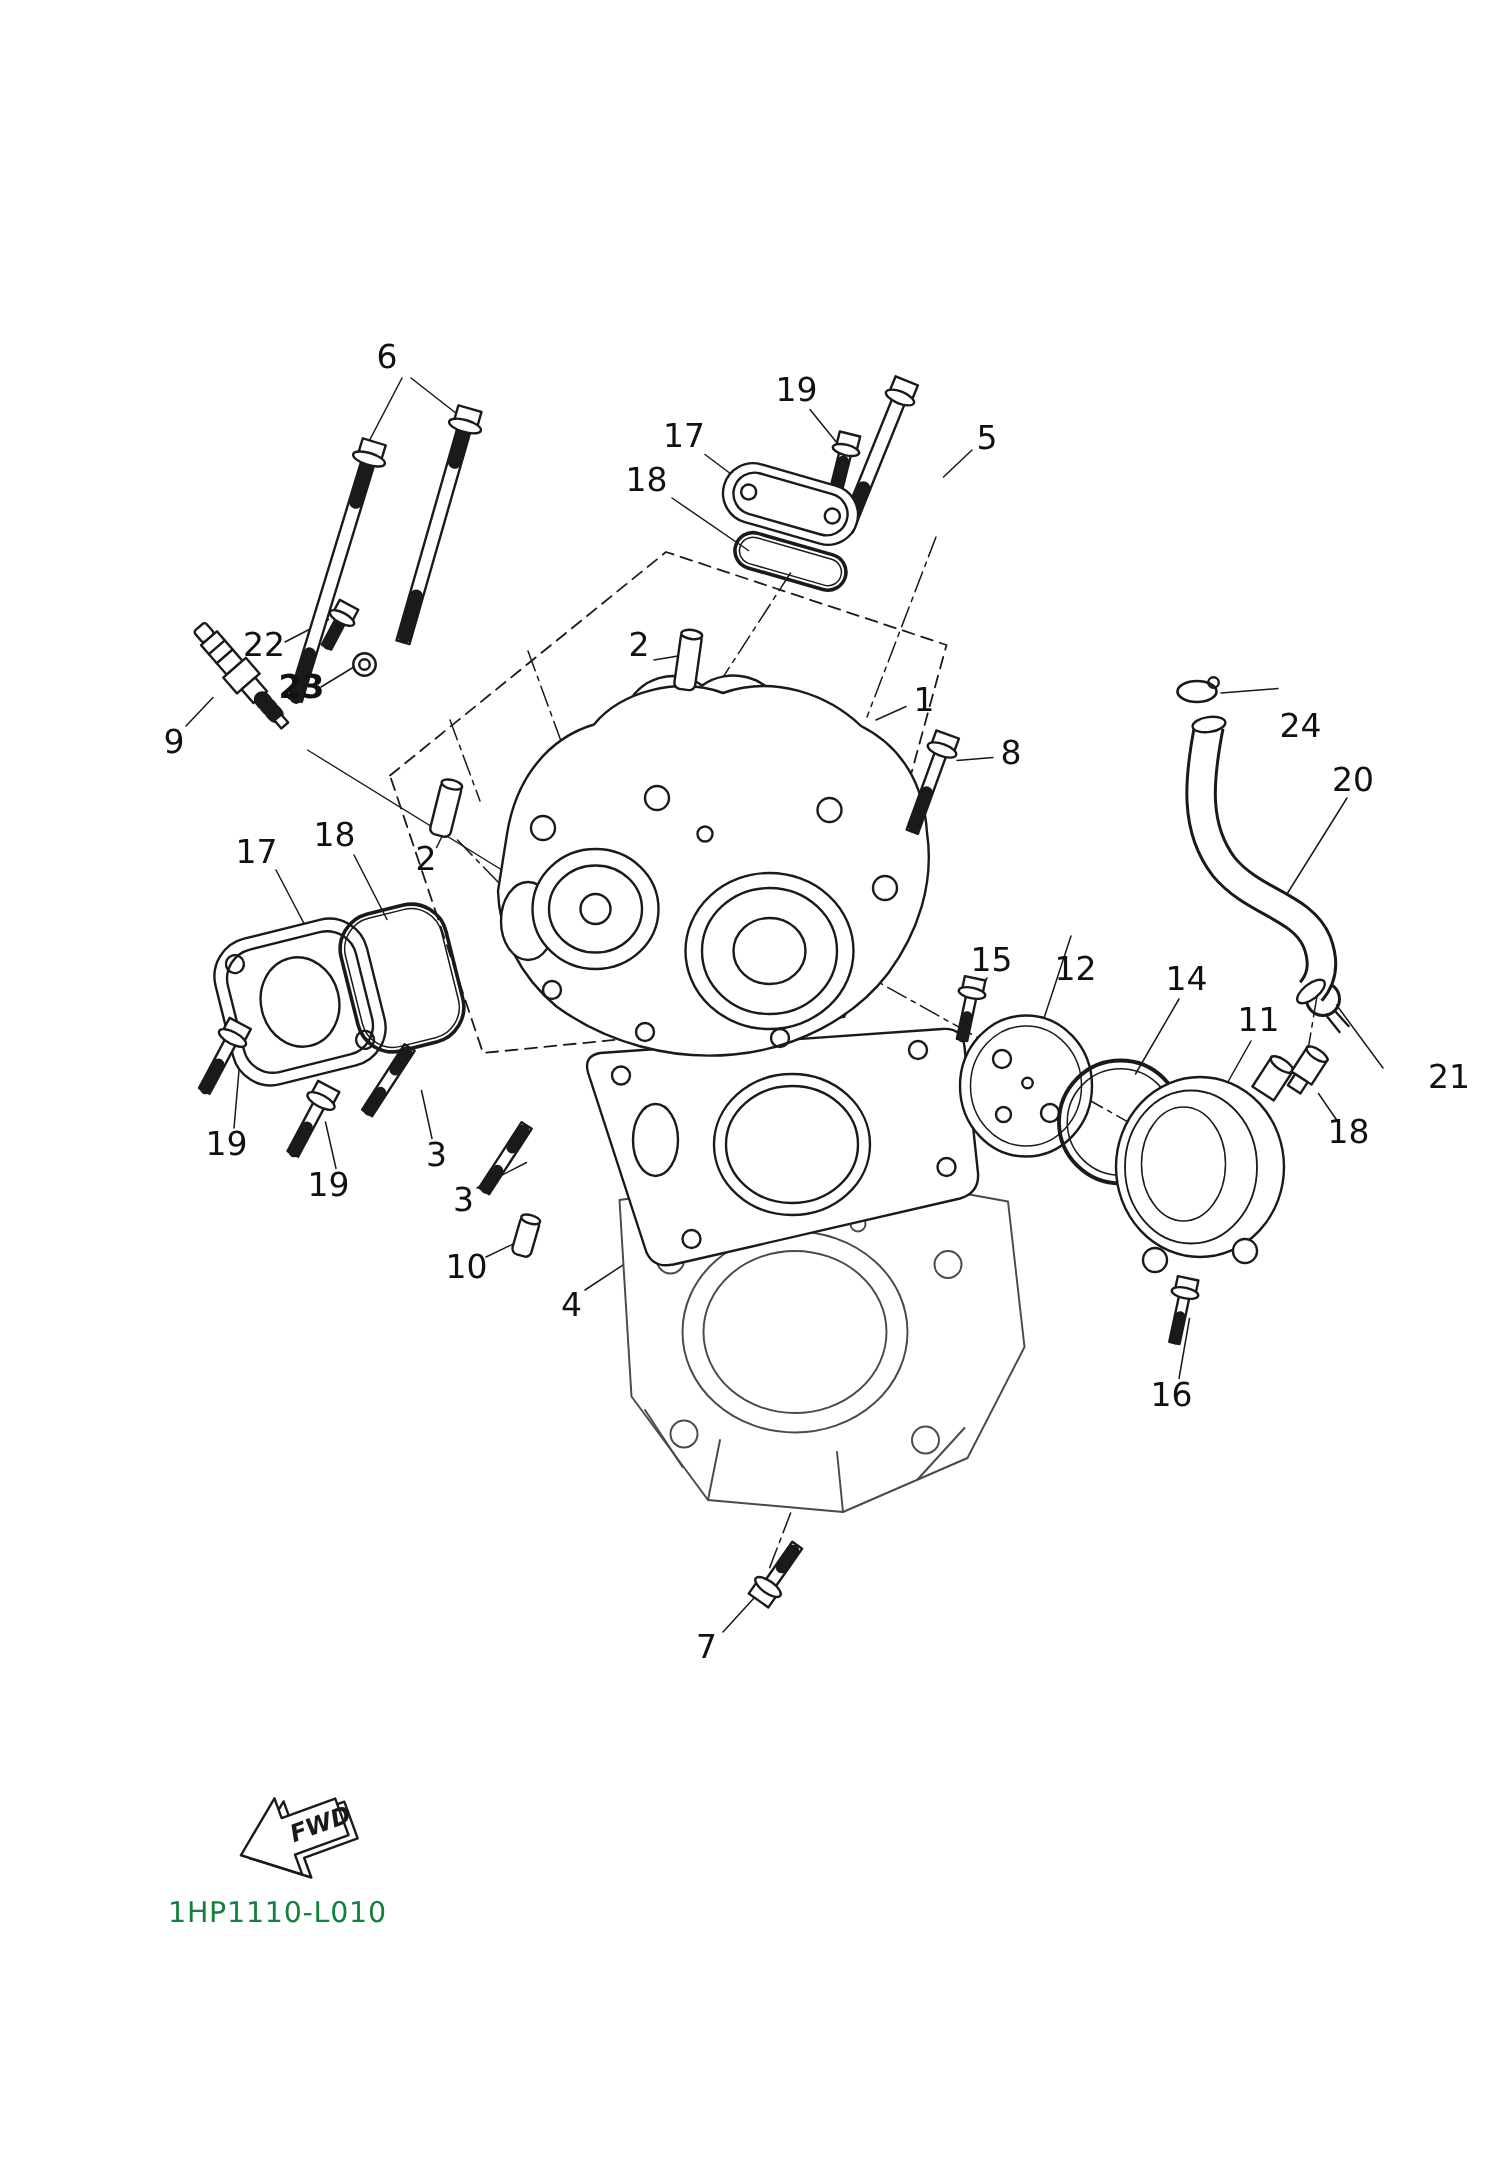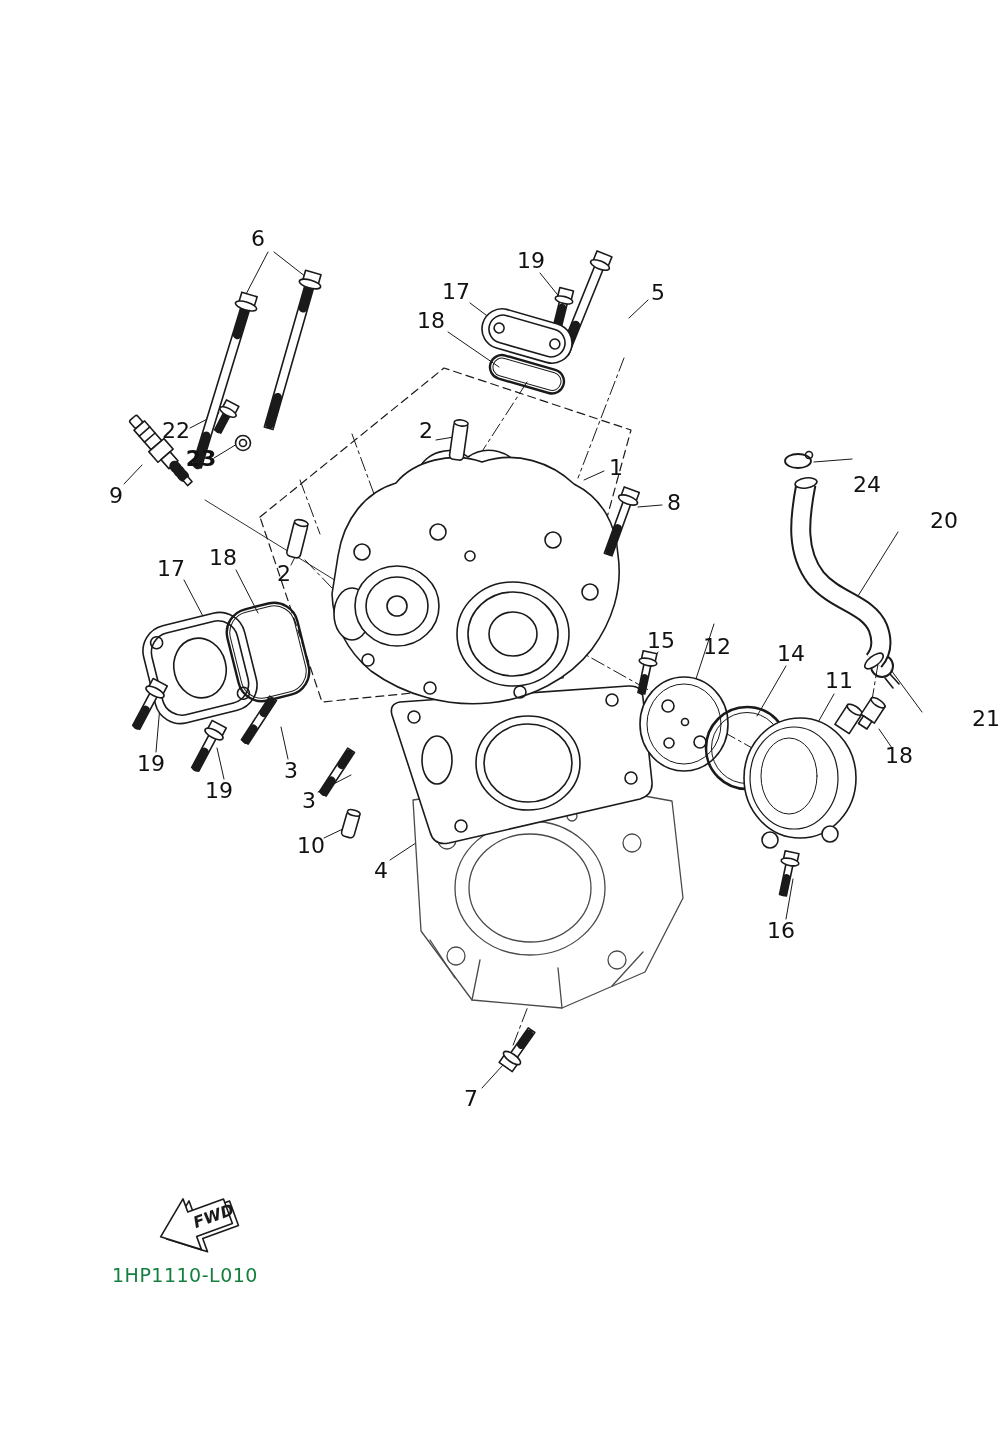--- a/index.html
+++ b/index.html
@@ -350,30 +350,30 @@
       <div class="callout" style="left: 456px; top: 292px;">17</div>
       <div class="callout" style="left: 431px; top: 321px;">18</div>
       <div class="callout" style="left: 658px; top: 293px;">5</div>
       <div class="callout" style="left: 176px; top: 431px;">22</div>
       <div class="callout" style="left: 201px; top: 459px; font-weight: bold;">23</div>
       <div class="callout" style="left: 116px; top: 496px;">9</div>
       <div class="callout" style="left: 426px; top: 431px;">2</div>
       <div class="callout" style="left: 616px; top: 468px;">1</div>
       <div class="callout" style="left: 674px; top: 503px;">8</div>
       <div class="callout" style="left: 867px; top: 456px; margin-top: 29px;">24</div>
-      <div class="callout" style="left: 944px; top: 521px;">20</div>
+      <div class="callout" style="left: 902px; top: 521px;">20</div>
       <div class="callout" style="left: 171px; top: 569px;">17</div>
       <div class="callout" style="left: 223px; top: 558px;">18</div>
       <div class="callout" style="left: 284px; top: 574px;">2</div>
       <div class="callout" style="left: 661px; top: 641px;">15</div>
       <div class="callout" style="left: 717px; top: 611px; margin-top: 36px;">12</div>
       <div class="callout" style="left: 791px; top: 654px;">14</div>
       <div class="callout" style="left: 839px; top: 681px;">11</div>
       <div class="callout" style="left: 899px; top: 756px;">18</div>
-      <div class="callout" style="left: 986px; top: 719px;">21</div>
+      <div class="callout" style="left: 966px; top: 719px;">21</div>
       <div class="callout" style="left: 151px; top: 764px;">19</div>
       <div class="callout" style="left: 219px; top: 791px;">19</div>
       <div class="callout" style="left: 291px; top: 771px;">3</div>
       <div class="callout" style="left: 309px; top: 801px;">3</div>
       <div class="callout" style="left: 311px; top: 846px;">10</div>
       <div class="callout" style="left: 381px; top: 871px;">4</div>
       <div class="callout" style="left: 781px; top: 931px;">16</div>
       <div class="callout" style="left: 471px; top: 1099px;">7</div>
     </div>
 

